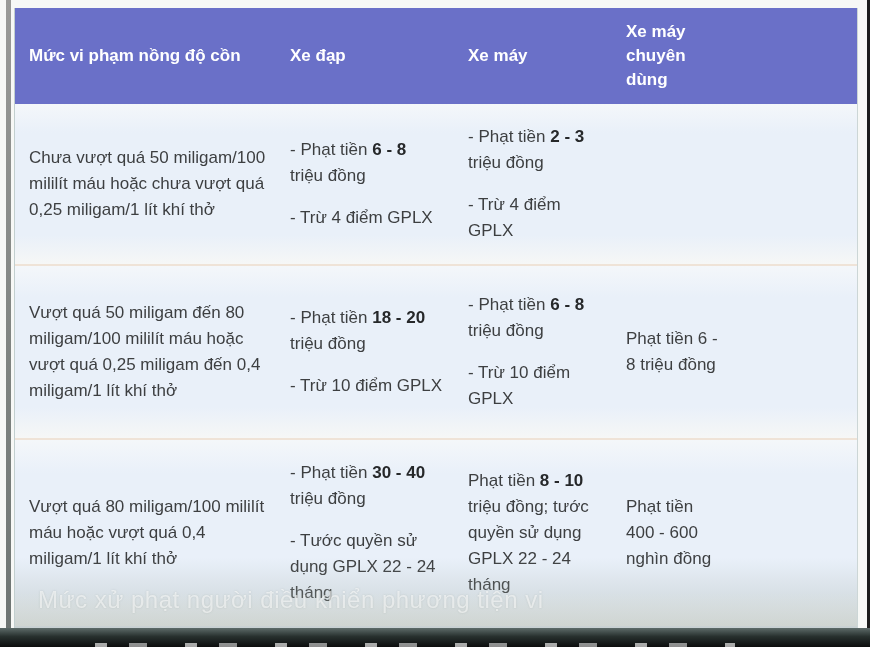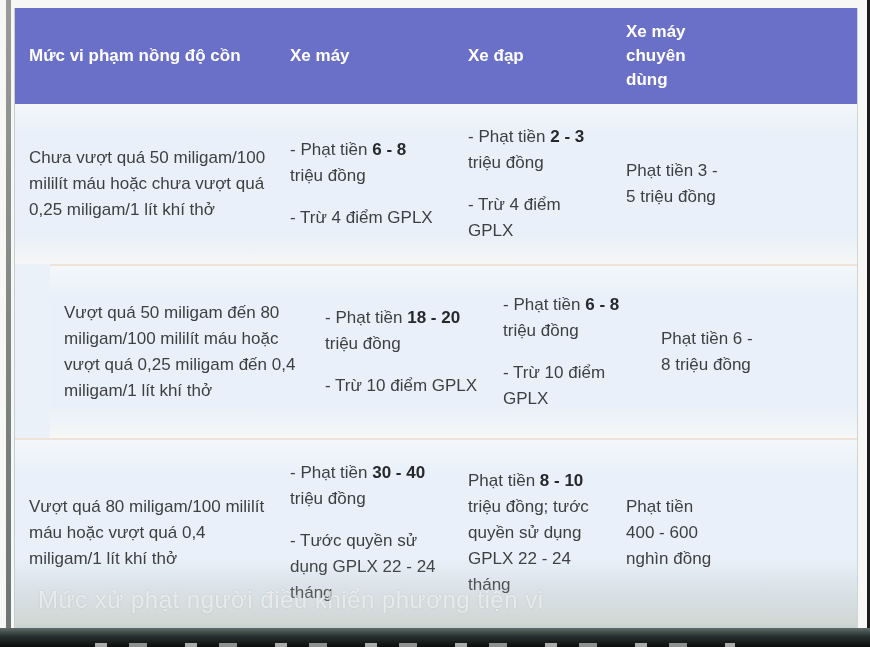--- a/index.html
+++ b/index.html
@@ -25,21 +25,21 @@
   .thead{
     display:grid;grid-template-columns:261px 178px 158px 118px 1fr;
     height:96px;align-items:center;
     background:#6a70c8;color:#ffffff;font-weight:bold;font-size:17px;line-height:24px;
   }
   .hcell{padding:0 22px 0 14px;}
 
   .trow{display:grid;grid-template-columns:261px 178px 158px 118px 1fr;align-items:center;
     background:linear-gradient(180deg,#f4f7fa 0%,#e9f0f9 18%,#e9f0f9 82%,#f6f7f6 100%);}
   .trow0{height:160px;}
-  .trow1{height:172px;border-top:2px solid #efe3d7;margin-left:35px;}
+  .trow1{height:172px;border-top:2px solid #efe3d7;}
   .trow2{height:186px;border-top:2px solid #efe3d7;}
 
   .tcell{padding:0 10px 0 14px;font-size:17px;line-height:26px;color:#3d3f41;}
   .tcell p{margin:0;}
   .tcell p + p{margin-top:16px;}
   .tcell b{color:#26282a;}
 
   .caption{
     position:absolute;left:38px;top:580px;width:810px;z-index:5;
     font-size:24px;line-height:40px;color:rgba(255,255,255,0.58);
@@ -60,39 +60,36 @@
 </style>
 </head>
 <body>
 
 <div class="frame">
   <div class="edge-left"></div>
 
   <div class="table">
     <div class="thead">
       <div class="hcell">Mức vi phạm nồng độ cồn</div>
+      <div class="hcell">Xe đạp</div>
       <div class="hcell">Xe máy</div>
-      <div class="hcell">Xe đạp</div>
       <div class="hcell">Xe máy chuyên dùng</div>
     </div>
     <div class="tbody">
         <div class="trow trow0">
           <div class="tcell col0">
             <p><span>Chưa vượt quá 50 miligam/100 mililít máu hoặc chưa vượt quá 0,25 miligam/1 lít khí thở</span></p>
           </div>
           <div class="tcell col1">
             <p><span>- Phạt tiền </span><b>6 - 8</b><span> triệu đồng</span></p>
             <p><span>- Trừ 4 điểm GPLX</span></p>
           </div>
           <div class="tcell col2">
             <p><span>- Phạt tiền </span><b>2 - 3</b><span> triệu đồng</span></p>
             <p><span>- Trừ 4 điểm GPLX</span></p>
-          </div>
-          <div class="tcell col4">
-            <p><span>Phạt tiền 3 - 5 triệu đồng</span></p>
           </div>
         </div>
         <div class="trow trow1">
           <div class="tcell col0">
             <p><span>Vượt quá 50 miligam đến 80 miligam/100 mililít máu hoặc vượt quá 0,25 miligam đến 0,4 miligam/1 lít khí thở</span></p>
           </div>
           <div class="tcell col1">
             <p><span>- Phạt tiền </span><b>18 - 20</b><span> triệu đồng</span></p>
             <p><span>- Trừ 10 điểm GPLX</span></p>
           </div>

